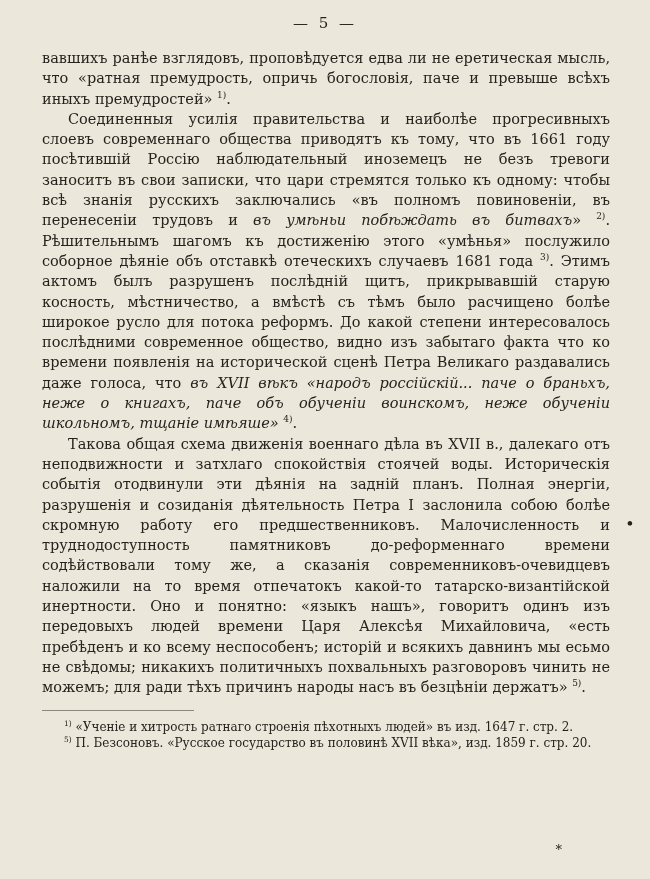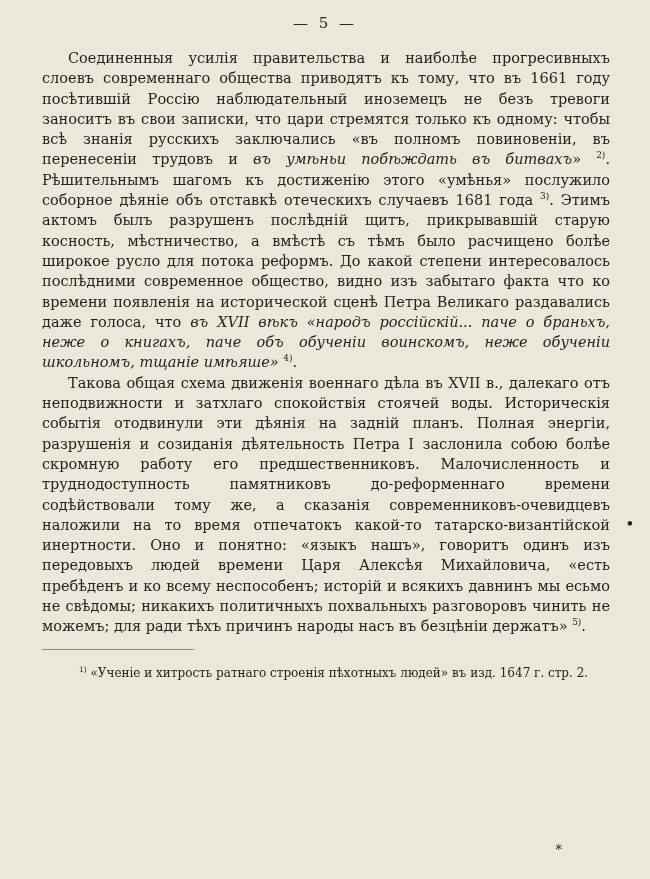--- a/index.html
+++ b/index.html
@@ -51,21 +51,21 @@
     border-top: 1px solid var(--rule, #8d887c);
     margin: 12px 0 8px 42px;
   }
   .footnotes {
     margin: 0 40px 0 42px;
     text-align: justify;
     font-size: 12px;
     line-height: 1.4;
   }
   p.footnote {
-    margin: 15px;
+    margin: 0;
     text-indent: 22px;
   }
   .margin-dot {
     position: absolute;
     right: 16px;
     top: 516px;
     font-size: 13px;
     font-weight: bold;
   }
   .bottom-asterisk {
@@ -75,26 +75,28 @@
     font-size: 13px;
   }
 </style>
 </head>
 <body>
 
 <div class="page">
   <div class="page-header">—  5  —</div>
 
   <div class="content">
+      <p class="para"><span>вавшихъ ранѣе взглядовъ, проповѣдуется едва ли не еретическая мысль, что «ратная премудрость, опричь богословія, паче и превыше всѣхъ иныхъ премудростей» </span><sup>1)</sup><span>.</span></p>
       <p class="para indent"><span>Соединенныя усилія правительства и наиболѣе прогресивныхъ слоевъ современнаго общества приводятъ къ тому, что въ 1661 году посѣтившій Россію наблюдательный иноземецъ не безъ тревоги заноситъ въ свои записки, что цари стремятся только къ одному: чтобы всѣ знанія русскихъ заключались «въ полномъ повиновеніи, въ перенесеніи трудовъ и </span><em>въ умѣньи побѣждать въ битвахъ</em><span>» </span><sup>2)</sup><span>. Рѣшительнымъ шагомъ къ достиженію этого «умѣнья» послужило соборное дѣяніе объ отставкѣ отеческихъ случаевъ 1681 года </span><sup>3)</sup><span>. Этимъ актомъ былъ разрушенъ послѣдній щитъ, прикрывавшій старую косность, мѣстничество, а вмѣстѣ съ тѣмъ было расчищено болѣе широкое русло для потока реформъ. До какой степени интересовалось послѣдними современное общество, видно изъ забытаго факта что ко времени появленія на исторической сценѣ Петра Великаго раздавались даже голоса, что </span><em>въ XVII вѣкъ «народъ россійскій... паче о браньхъ, неже о книгахъ, паче объ обученіи воинскомъ, неже обученіи школьномъ, тщаніе имѣяше»</em><span> </span><sup>4)</sup><span>.</span></p>
       <p class="para indent"><span>Такова общая схема движенія военнаго дѣла въ XVII в., далекаго отъ неподвижности и затхлаго спокойствія стоячей воды. Историческія событія отодвинули эти дѣянія на задній планъ. Полная энергіи, разрушенія и созиданія дѣятельность Петра I заслонила собою болѣе скромную работу его предшественниковъ. Малочисленность и труднодоступность памятниковъ до-реформеннаго времени содѣйствовали тому же, а сказанія современниковъ-очевидцевъ наложили на то время отпечатокъ какой-то татарско-византійской инертности. Оно и понятно: «языкъ нашъ», говоритъ одинъ изъ передовыхъ людей времени Царя Алексѣя Михайловича, «есть пребѣденъ и ко всему неспособенъ; исторій и всякихъ давнинъ мы есьмо не свѣдомы; никакихъ политичныхъ похвальныхъ разговоровъ чинить не можемъ; для ради тѣхъ причинъ народы насъ въ безцѣніи держатъ» </span><sup>5)</sup><span>.</span></p>
     </div>
 
   <hr class="footnote-sep">
 
   <div class="footnotes">
       <p class="footnote"><sup>1)</sup><span> «Ученіе и хитрость ратнаго строенія пѣхотныхъ людей» въ изд. 1647 г. стр. 2.</span></p>
+      <p class="footnote"><sup>5)</sup><span> П. Безсоновъ. «Русское государство въ половинѣ XVII вѣка», изд. 1859 г. стр. 20.</span></p>
     </div>
 
   <div class="margin-dot">•</div>
 
   <div class="bottom-asterisk">*</div>
 </div>
 
 </body></html>

